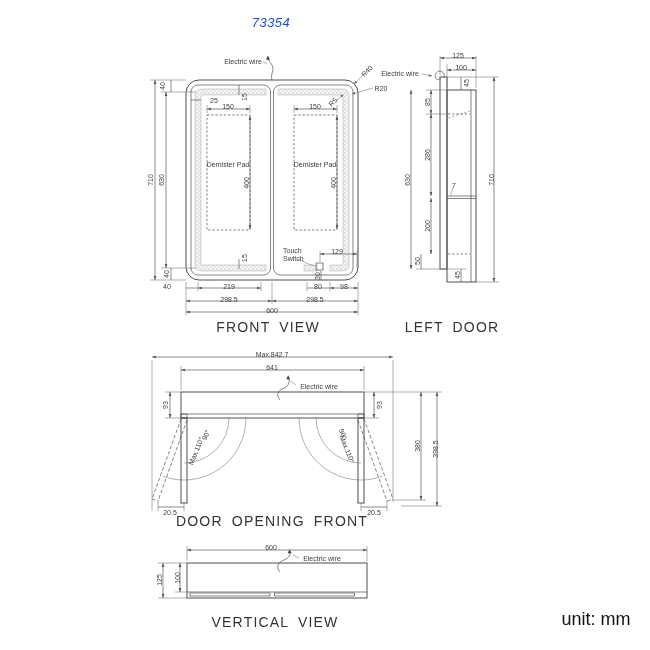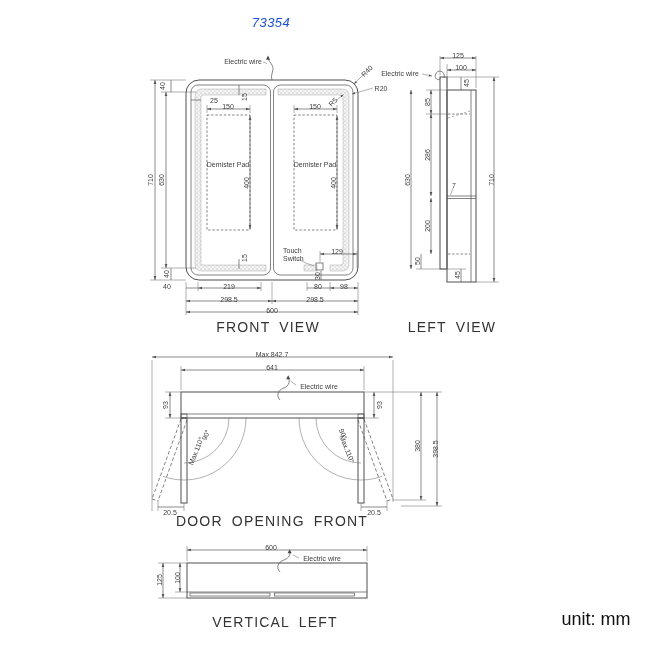--- a/index.html
+++ b/index.html
@@ -241,36 +241,36 @@
   <span class="lbl" style="left:461px;top:67px">100</span>
   <span class="lbl rot" style="left:466px;top:83px">45</span>
   <span class="lbl rot" style="left:427px;top:102px">85</span>
   <span class="lbl rot" style="left:427px;top:155px">286</span>
   <span class="lbl" style="left:454px;top:185px">7</span>
   <span class="lbl rot" style="left:427px;top:226px">200</span>
   <span class="lbl rot" style="left:417px;top:261px">50</span>
   <span class="lbl rot" style="left:407px;top:180px">630</span>
   <span class="lbl rot" style="left:491px;top:180px">710</span>
   <span class="lbl rot" style="left:457px;top:275px">45</span>
-  <span class="lbl vlabel" style="left:452px;top:327px">LEFT VIEW</span>
+  <span class="lbl vlabel" style="left:452px;top:327px">LEFT DOOR</span>
 
   <span class="lbl" style="left:272px;top:354px">Max.842.7</span>
   <span class="lbl" style="left:272px;top:367px">641</span>
   <span class="lbl" style="left:319px;top:386px">Electric wire</span>
   <span class="lbl rot" style="left:165px;top:405px">93</span>
   <span class="lbl rot" style="left:379px;top:405px">93</span>
   <span class="lbl rn70" style="left:206px;top:435px">90°</span>
   <span class="lbl rn70" style="left:196px;top:451px">Max.110°</span>
   <span class="lbl rp70" style="left:343px;top:434px">90°</span>
   <span class="lbl rp70" style="left:347px;top:449px">Max.110°</span>
   <span class="lbl" style="left:170px;top:512px">20.5</span>
   <span class="lbl" style="left:374px;top:512px">20.5</span>
   <span class="lbl rot" style="left:417px;top:446px">380</span>
   <span class="lbl rot" style="left:435px;top:449px">398.5</span>
   <span class="lbl vlabel" style="left:272px;top:521px">DOOR OPENING FRONT</span>
 
   <span class="lbl" style="left:271px;top:547px">600</span>
   <span class="lbl" style="left:322px;top:558px">Electric wire</span>
   <span class="lbl rot" style="left:159px;top:580px">125</span>
   <span class="lbl rot" style="left:177px;top:578px">100</span>
-  <span class="lbl vlabel" style="left:275px;top:622px">VERTICAL LEFT</span>
+  <span class="lbl vlabel" style="left:275px;top:622px">VERTICAL VIEW</span>
 
 </div>
 
 </body></html>

